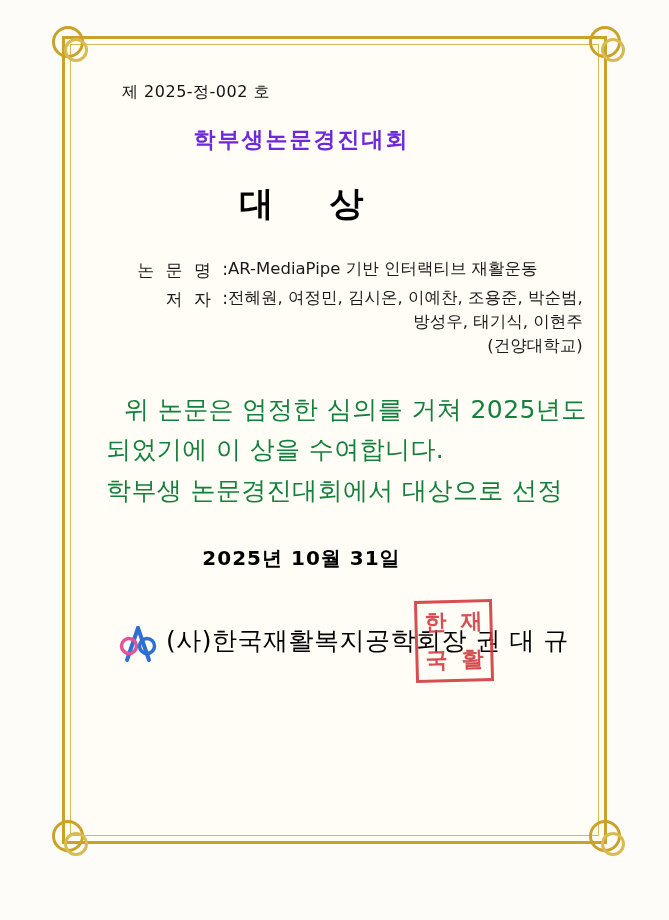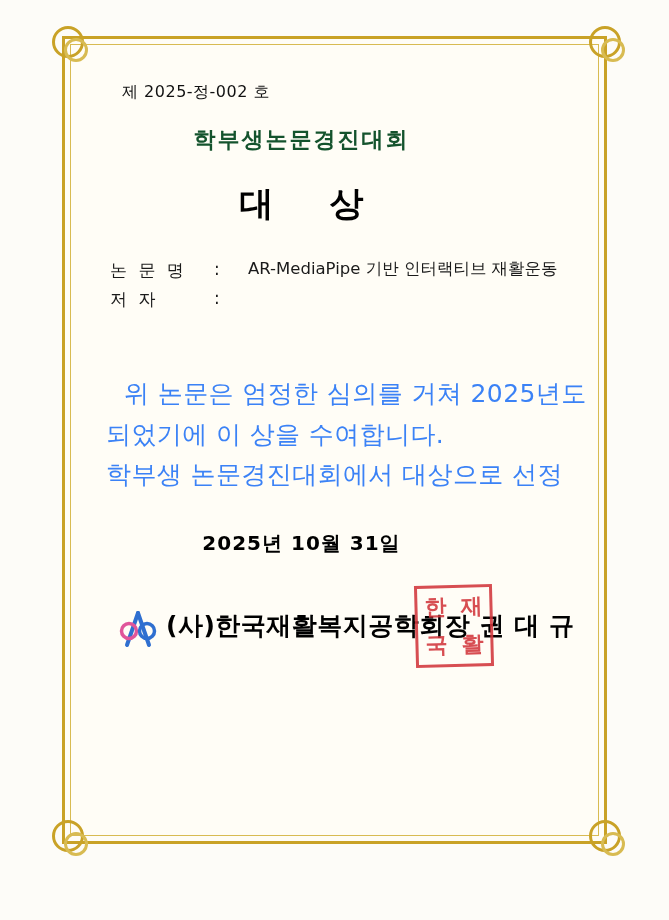--- a/index.html
+++ b/index.html
@@ -90,21 +90,21 @@
     margin: 12px 0 0 18px;
     font-family: "DejaVu Sans", sans-serif;
   }
 
   .contest-name {
     text-align: center;
     font-size: 22px;
     font-weight: bold;
     letter-spacing: 2px;
     margin-top: 22px;
-    color: #14532d;
+    color: #6d28d9;
     font-family: "DejaVu Sans", sans-serif;
   }
 
   .award-title {
     text-align: center;
     font-size: 34px;
     font-weight: bold;
     letter-spacing: 22px;
     margin-top: 26px;
     margin-left: 22px;
@@ -115,58 +115,58 @@
   
   .fields {
     margin-top: 30px;
     margin-left: 6px;
     font-family: "DejaVu Sans", sans-serif;
   }
   .field-row {
     display: flex;
     align-items: flex-start;
     margin-bottom: 4px;
+    text-align: right;
   }
   .field-label {
     width: 104px;
     flex: 0 0 104px;
     font-size: 17px;
     letter-spacing: 3px;
     white-space: nowrap;
     padding-top: 2px;
   }
   .field-colon {
     flex: 0 0 14px;
     font-size: 17px;
     padding-top: 2px;
   }
   .field-value {
     flex: 1 1 auto;
     font-size: 16.5px;
     line-height: 1.45;
-    margin-left: 20px;
   }
   .field-value .line {
     display: block;
     white-space: nowrap;
   }
   .prefix-line {
     margin-left: 118px;
     font-size: 16px;
     margin-bottom: 2px;
     font-family: "DejaVu Sans", sans-serif;
     white-space: nowrap;
   }
 
   .body-text {
-    margin-top: 63px;
+    margin-top: 32px;
     font-size: 25px;
     line-height: 1.62;
     letter-spacing: 0.4px;
-    color: #3b82f6;
+    color: #15803d;
     font-family: "DejaVu Sans", sans-serif;
     text-align: justify;
     padding: 0 2px;
   }
   .body-text .line {
     display: block;
     white-space: nowrap;
   }
   .body-text .line.indent { text-indent: 18px; }
 
@@ -191,21 +191,21 @@
     left: 12px;
     top: 14px;
     width: 44px;
     height: 44px;
   }
   .signer {
     position: absolute;
     left: 62px;
     top: 16px;
     font-size: 25px;
-    font-weight: bold;
+    font-weight: normal;
     letter-spacing: 0.5px;
     white-space: nowrap;
     color: #000;
     font-family: "DejaVu Sans", sans-serif;
   }
   .seal {
     position: absolute;
     right: 6px;
     top: -8px;
     width: 78px;
@@ -269,20 +269,25 @@
         <div class="field-label">논 문 명</div>
         <div class="field-colon">:</div>
         <div class="field-value">
           <span class="line">AR-MediaPipe 기반 인터랙티브 재활운동</span>
         </div>
       </div>
 
       <div class="field-row">
         <div class="field-label">저    자</div>
         <div class="field-colon">:</div>
+        <div class="field-value">
+          <span class="line">전혜원, 여정민, 김시온, 이예찬, 조용준, 박순범,</span>
+          <span class="line">방성우, 태기식, 이현주</span>
+          <span class="line">(건양대학교)</span>
+        </div>
       </div>
 
     </div>
 
     <div class="body-text">
       <span class="line indent">위 논문은 엄정한 심의를 거쳐 2025년도</span>
       <span class="line">되었기에 이 상을 수여합니다.</span>
       <span class="line">학부생 논문경진대회에서 대상으로 선정</span>
     </div>
 

